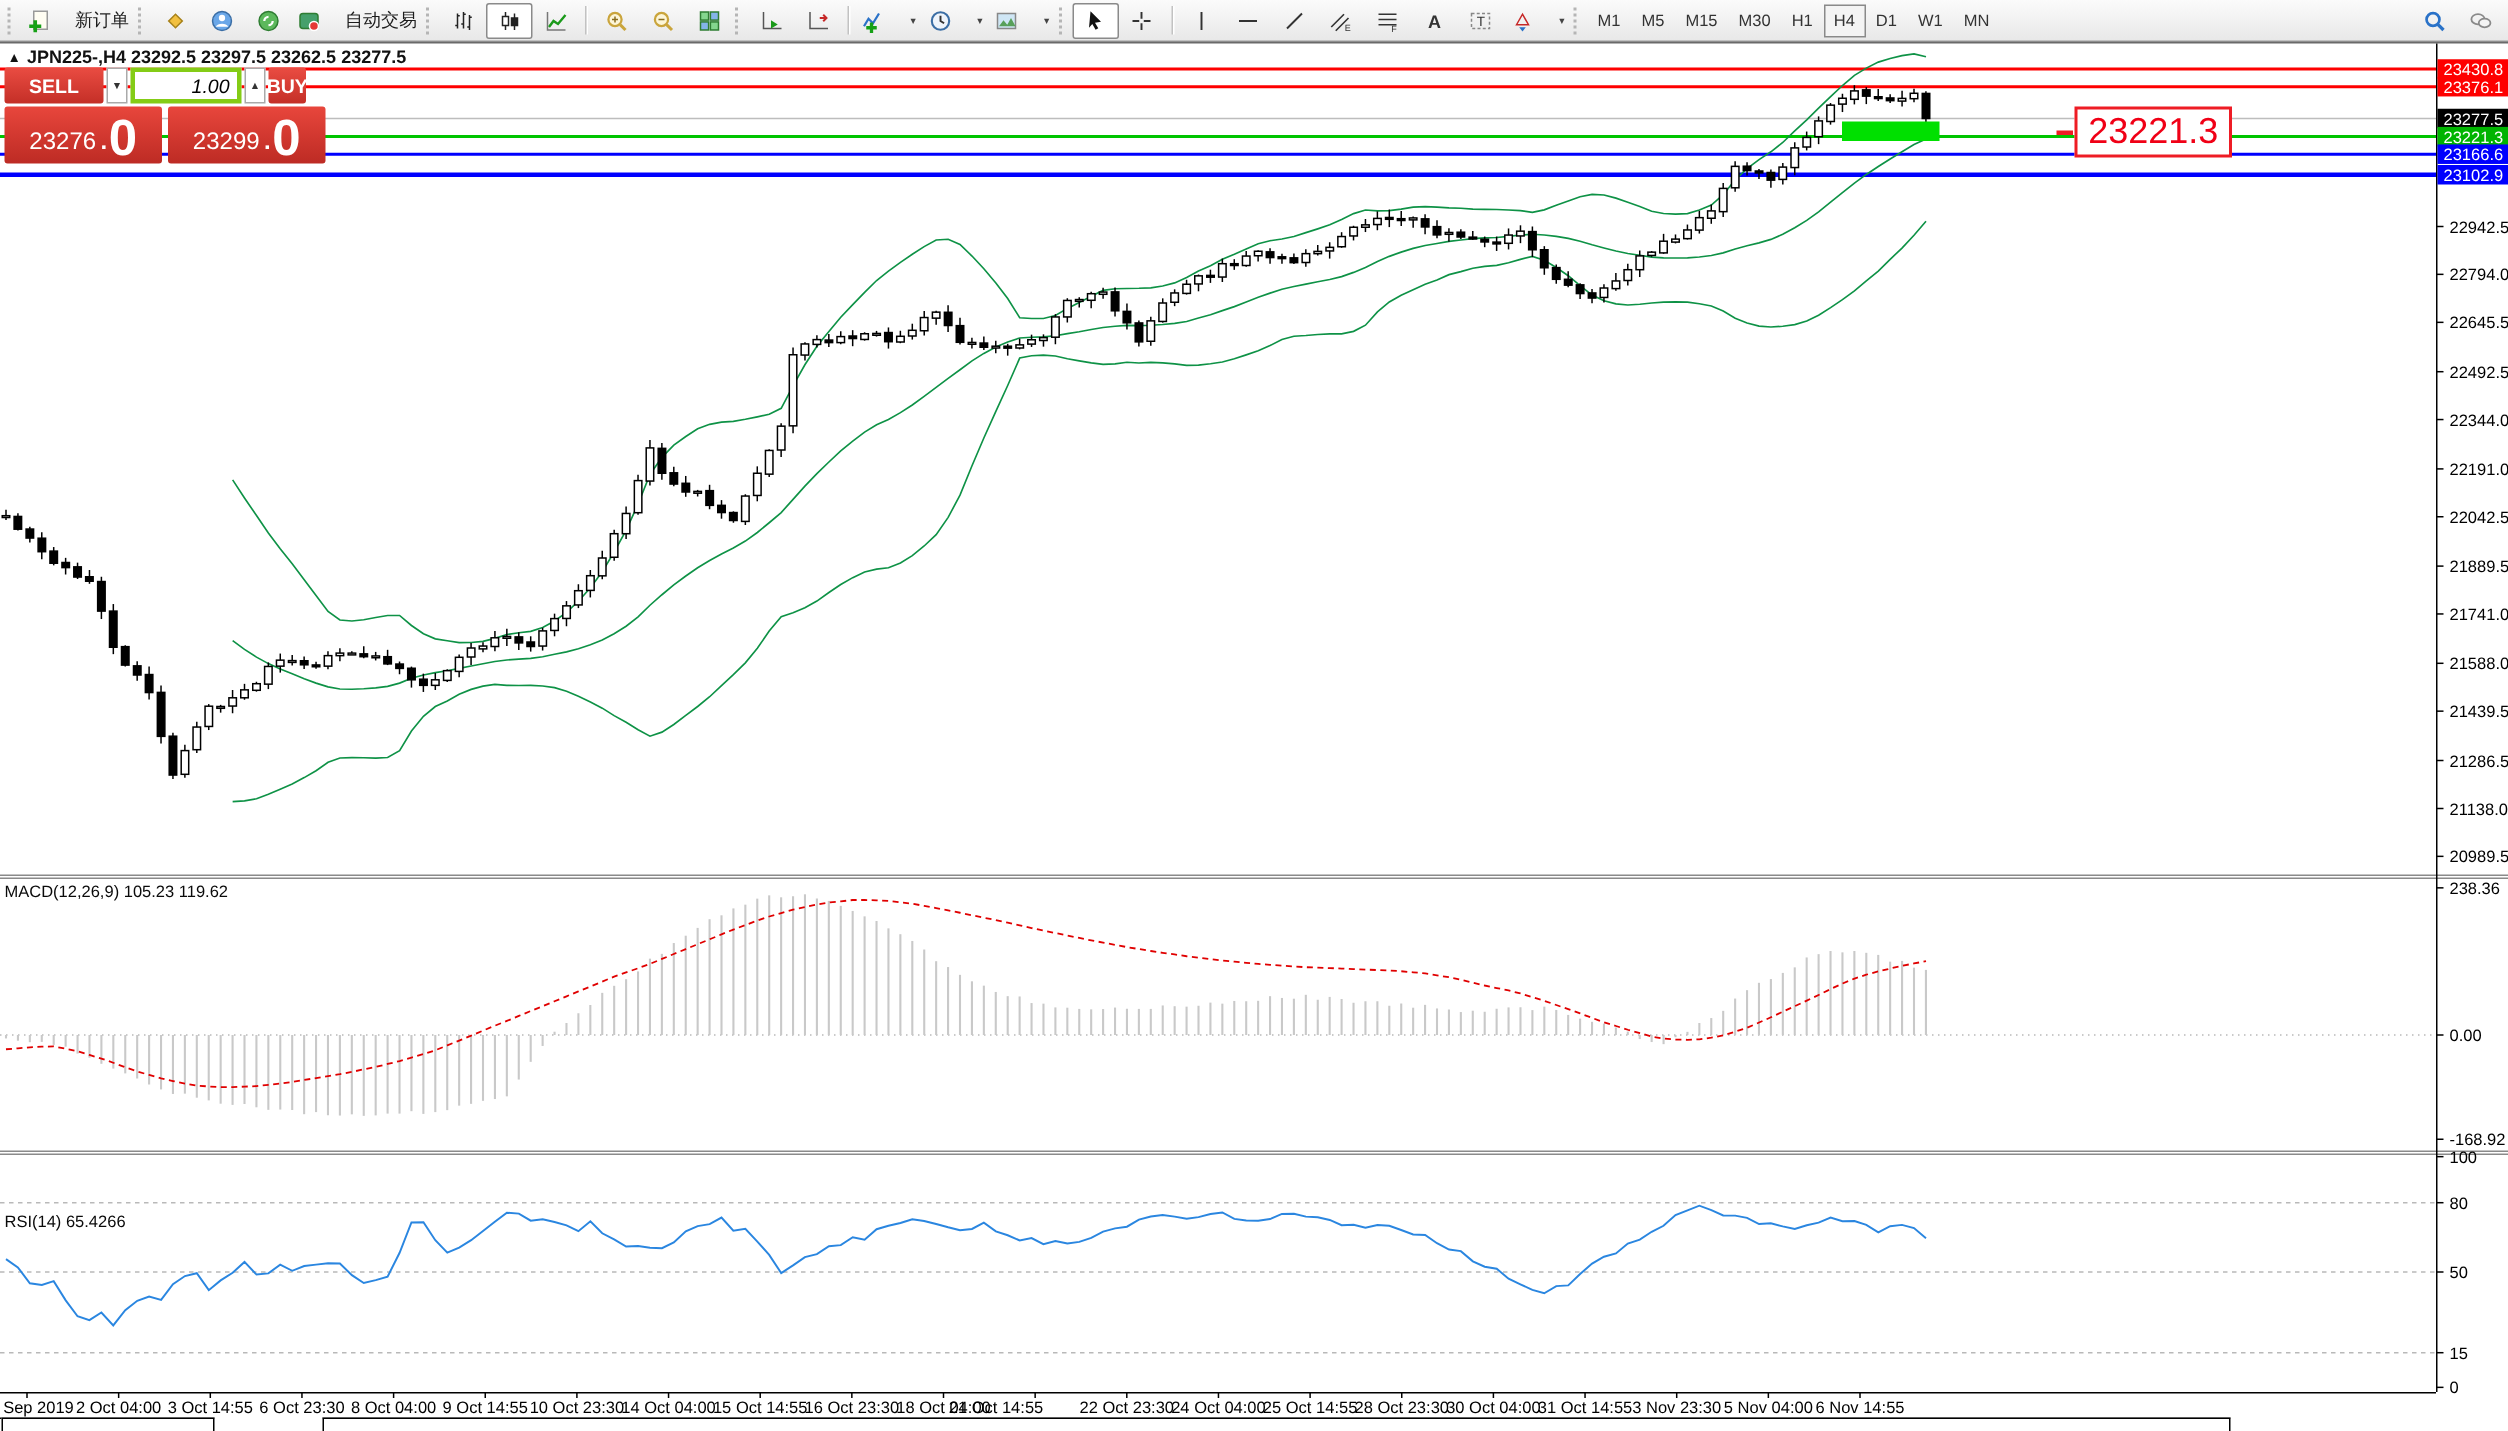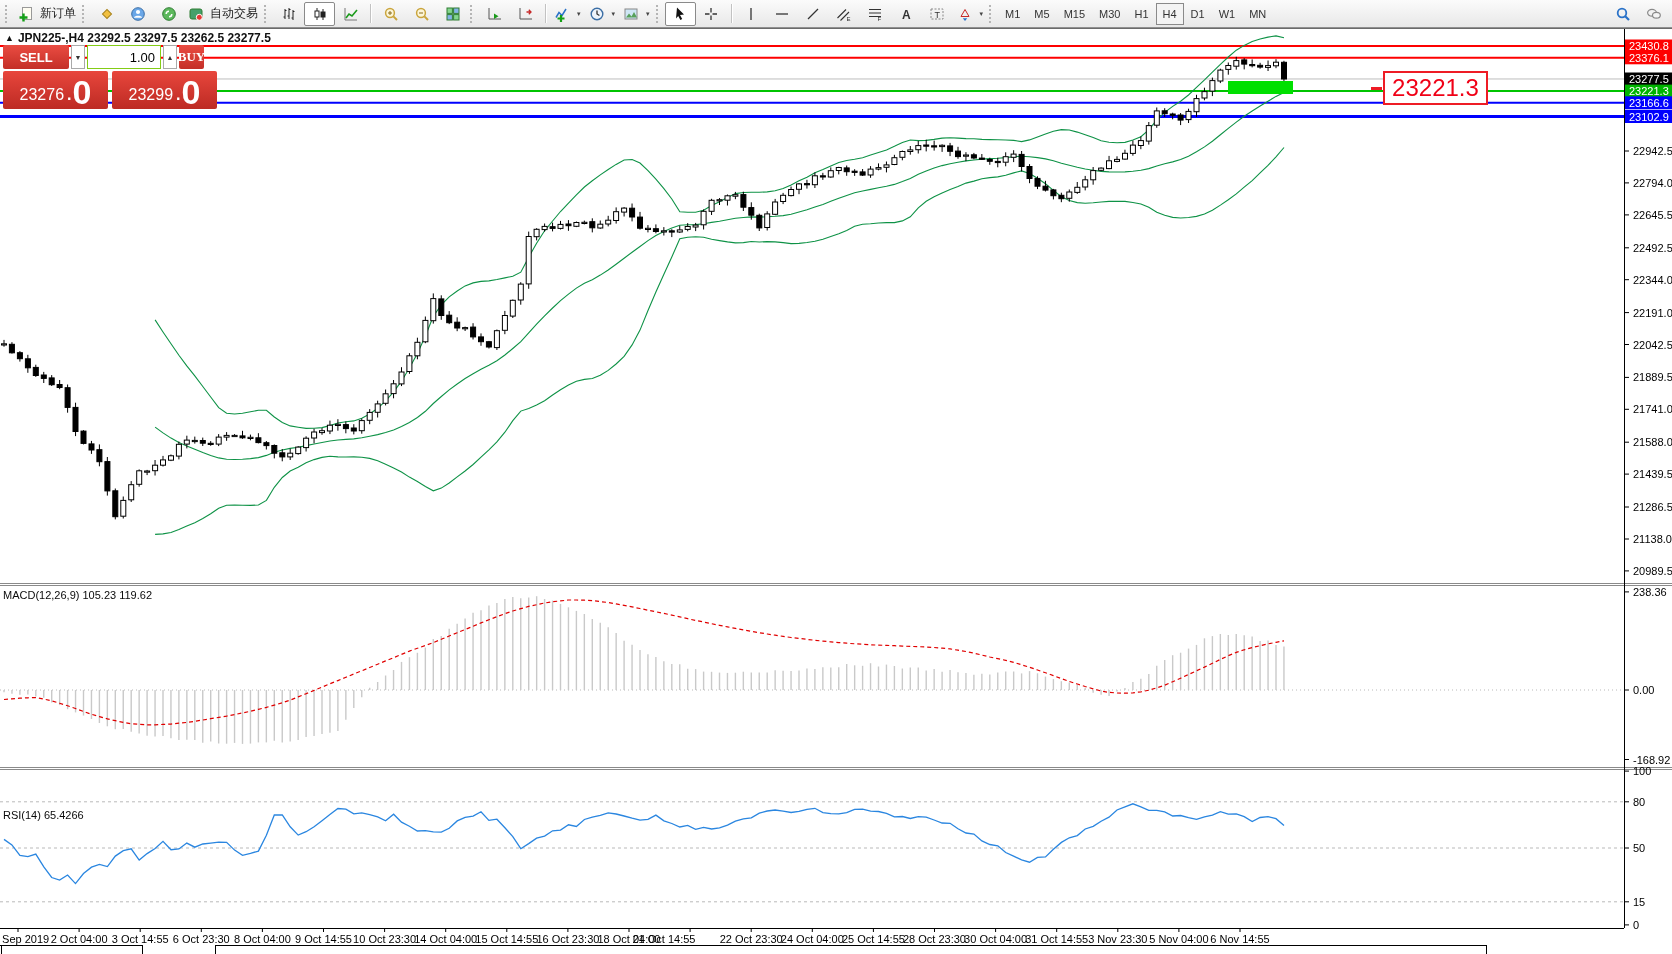--- a/index.html
+++ b/index.html
@@ -3,45 +3,45 @@
 <meta charset="utf-8">
 <style>
   html,body{margin:0;padding:0;background:#fff;overflow:hidden;}
   body{width:1672px;height:954px;position:relative;font-family:"Liberation Sans",sans-serif;}
   
   .toolbar{position:absolute;left:0;top:0;width:1672px;height:28px;box-sizing:border-box;
     background:linear-gradient(#fbfbfb,#e8e8e8);border-bottom:1px solid #8f8f8f;
     display:flex;align-items:center;padding:0 3px;z-index:50;}
   .tb-handle{width:3px;height:18px;border-left:2px dotted #b5b5b5;margin:0 4px 0 2px;}
   .tb-sep{width:1px;height:19px;background:#c2c2c2;box-shadow:1px 0 0 #fff;margin:0 4px;}
-  .tb-btn{height:22px;min-width:23px;display:flex;align-items:center;justify-content:center;gap:6px;
+  .tb-btn{height:22px;min-width:23px;display:flex;align-items:center;justify-content:center;gap:16px;
     padding:0 3px;border:1px solid transparent;border-radius:2px;font-size:12px;color:#1c1c1c;cursor:default;}
   .tb-btn.selected{background:#fff;border-color:#8a8a8a;}
   .tb-caret{font-size:7px;color:#444;margin-left:1px;}
   .tf-btn{height:20px;padding:0 6px;font-size:11px;color:#333;border:1px solid transparent;display:flex;align-items:center;}
   .tf-btn.selected{background:#f4f4f4;border-color:#8a8a8a;}
   .tb-spacer{flex:1;}
   .tb-btn svg{display:block;}
   
   #chart-root{position:absolute;left:0;top:28px;width:1672px;height:926px;}
   #chart-svg{position:absolute;left:0;top:0;}
   .symbol-title{position:absolute;left:5px;top:3px;font-size:12px;font-weight:bold;color:#111;z-index:5;
     display:flex;align-items:center;gap:4px;background:transparent;}
   .symbol-title .arrow{font-size:9px;}
   
   .trade-panel{position:absolute;left:3px;top:17px;width:214px;z-index:20;font-family:"Liberation Sans",sans-serif;}
   .tp-row1{display:flex;height:24px;gap:2px;}
   .tp-sell,.tp-buy{background:linear-gradient(#ea4c42,#c42f27);color:#fff;font-size:13px;font-weight:bold;
     display:flex;align-items:center;justify-content:center;border-radius:2px;}
   .tp-sell{width:66px;}
-  .tp-buy{width:25px;font-family:Liberation Serif, serif;}
+  .tp-buy{width:25px;}
   .tp-spin{background:#fff;border:1px solid #aaa;width:14px;display:flex;align-items:center;justify-content:center;
     font-size:7px;color:#333;box-sizing:border-box;}
-  .tp-vol{background:#fff;border:1px solid #84cc16;width:74px;display:flex;align-items:center;justify-content:flex-end;
-    padding-right:5px;font-size:13px;color:#000;box-sizing:border-box;}
+  .tp-vol{background:#fff;border:3px solid #84cc16;width:74px;display:flex;align-items:center;justify-content:flex-end;
+    padding-right:5px;font-size:13px;color:#000;box-sizing:border-box;font-style:italic;}
   .tp-row2{display:flex;height:38px;gap:4px;margin-top:2px;}
   .tp-price{background:linear-gradient(#e8463c,#bd2b24);color:#fff;border-radius:2px;flex:1;
     display:flex;align-items:flex-end;justify-content:center;padding-bottom:2px;}
   .tp-price .small{font-size:16px;font-weight:normal;line-height:1;margin-bottom:4px;}
   .tp-price .dot{font-size:16px;font-weight:bold;line-height:1;margin:0 1px 4px 3px;}
   .tp-price .big{font-size:34px;font-weight:bold;line-height:0.82;}
   
   .price-callout{position:absolute;left:1383px;top:43px;width:101px;height:30px;z-index:15;
     border:2px solid #ee1c25;background:#fff;color:#f00016;font-size:24px;
     display:flex;align-items:center;justify-content:center;}

